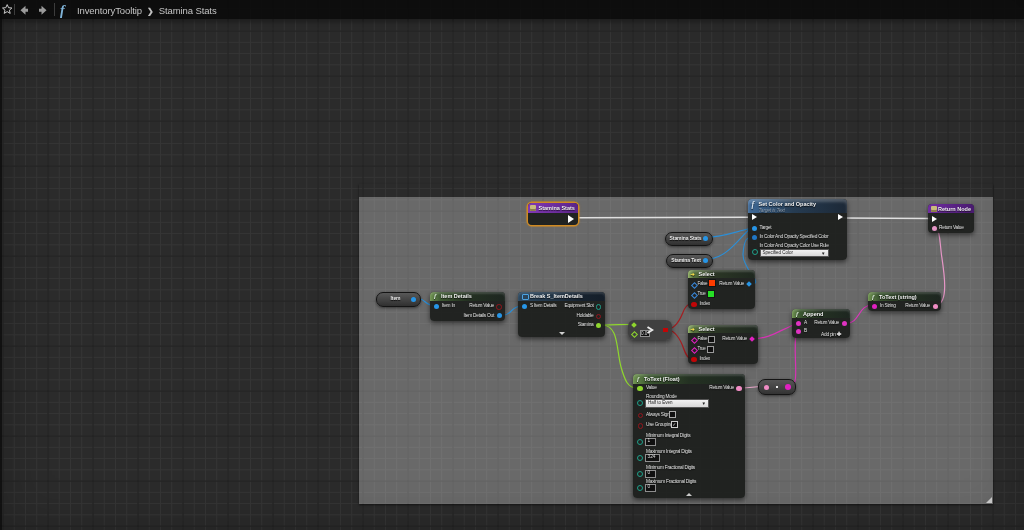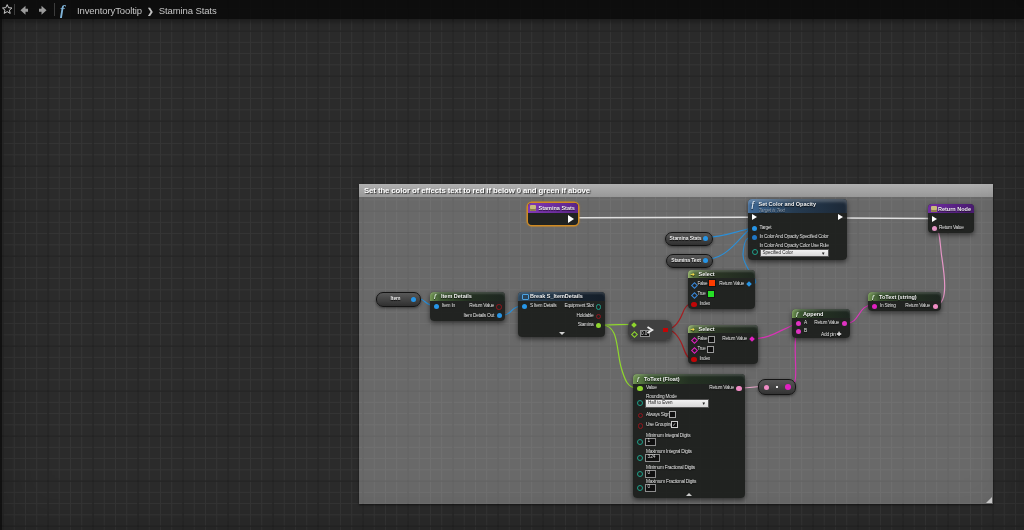--- a/index.html
+++ b/index.html
@@ -48,23 +48,20 @@
   text-shadow:0 1px 1px #000;white-space:nowrap;}
 .fico{font-family:"Liberation Serif",serif;font-style:italic;font-weight:bold;}
 svg{position:absolute;left:0;top:0;}
 </style>
 </head>
 <body>
 <div id="graph"></div>
 
 <div class="comment">
   <div class="cbody"></div>
-  <div class="chead">
-      <span>Set the color of effects text to red if below 0 and green if above</span>
-    </div>
   <div class="chandle"></div>
 </div>
 
 <svg width="1024" height="530" viewBox="0 0 1024 530">
   <path d="M579,217.7 L748,217.2" stroke="#dfdfdf" stroke-width="1.4" fill="none"></path>
   <path d="M841,218 L930,218.5" stroke="#dfdfdf" stroke-width="1.4" fill="none"></path>
   <path d="M704,237.5 C722,237.5 736,231.5 749,228.8" stroke="#2b8fd8" stroke-width="1.1" fill="none"></path>
   <path d="M704,259.5 C726,259.5 737,241 749,229.5" stroke="#2b8fd8" stroke-width="1.1" fill="none"></path>
   <path d="M753,283.5 C763,283.5 742,268 743,254 C743.7,245 745,238 749,238" stroke="#2b8fd8" stroke-width="1.1" fill="none"></path>
   <path d="M414,297.5 C426,297.5 424,306 436,306" stroke="#2b8fd8" stroke-width="1.1" fill="none"></path>

